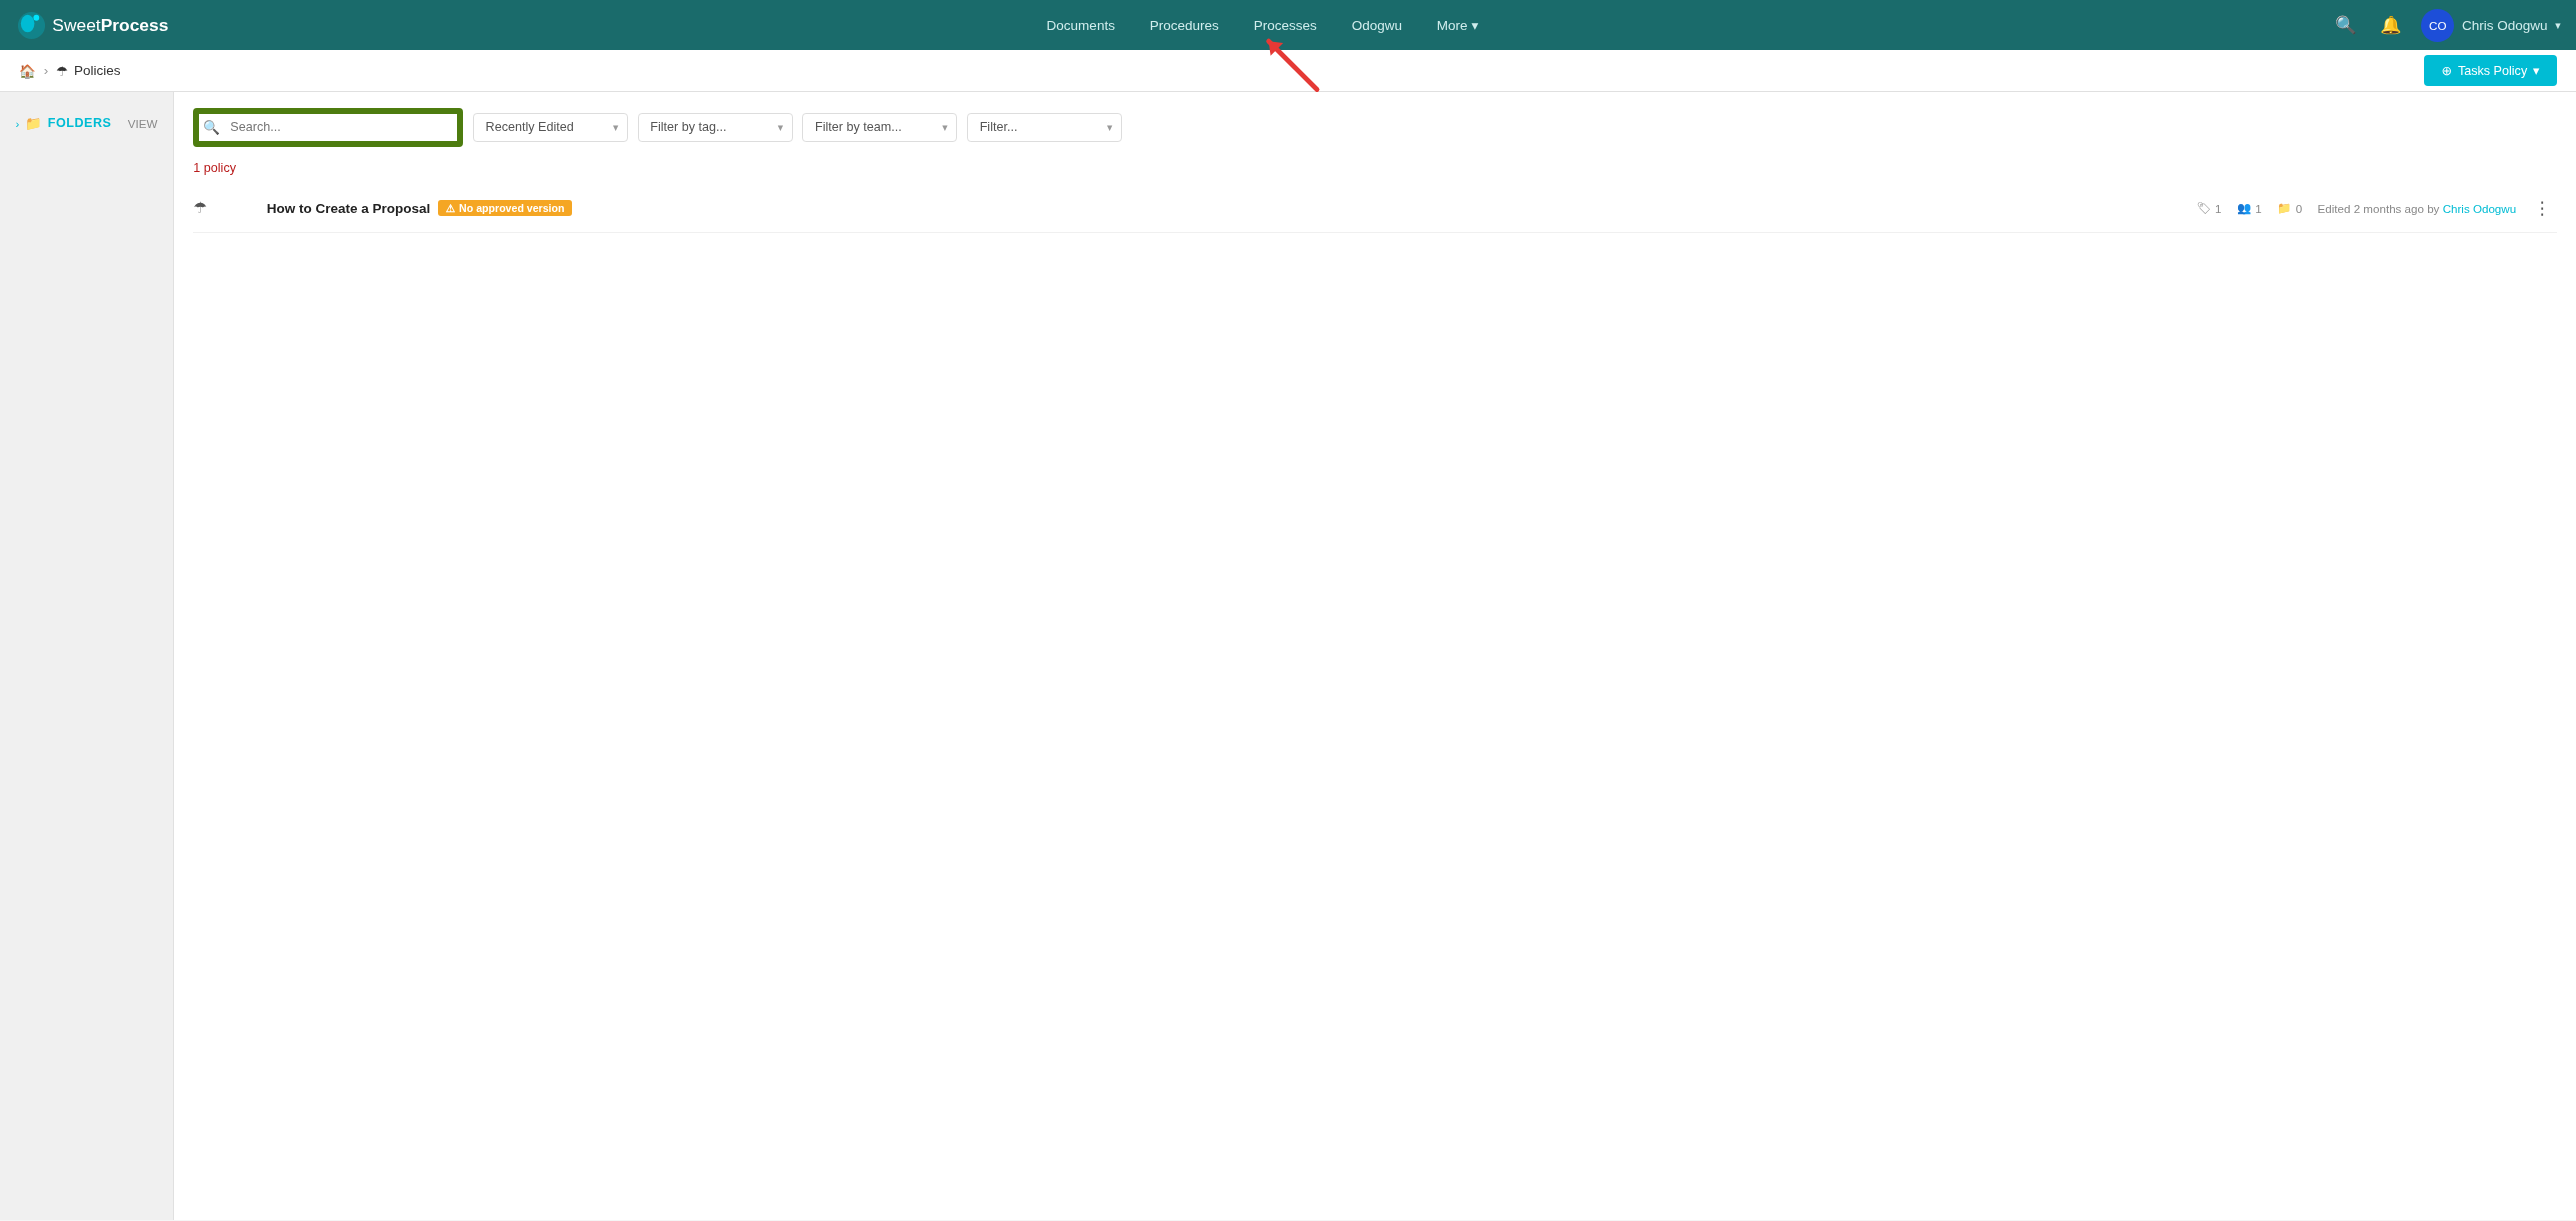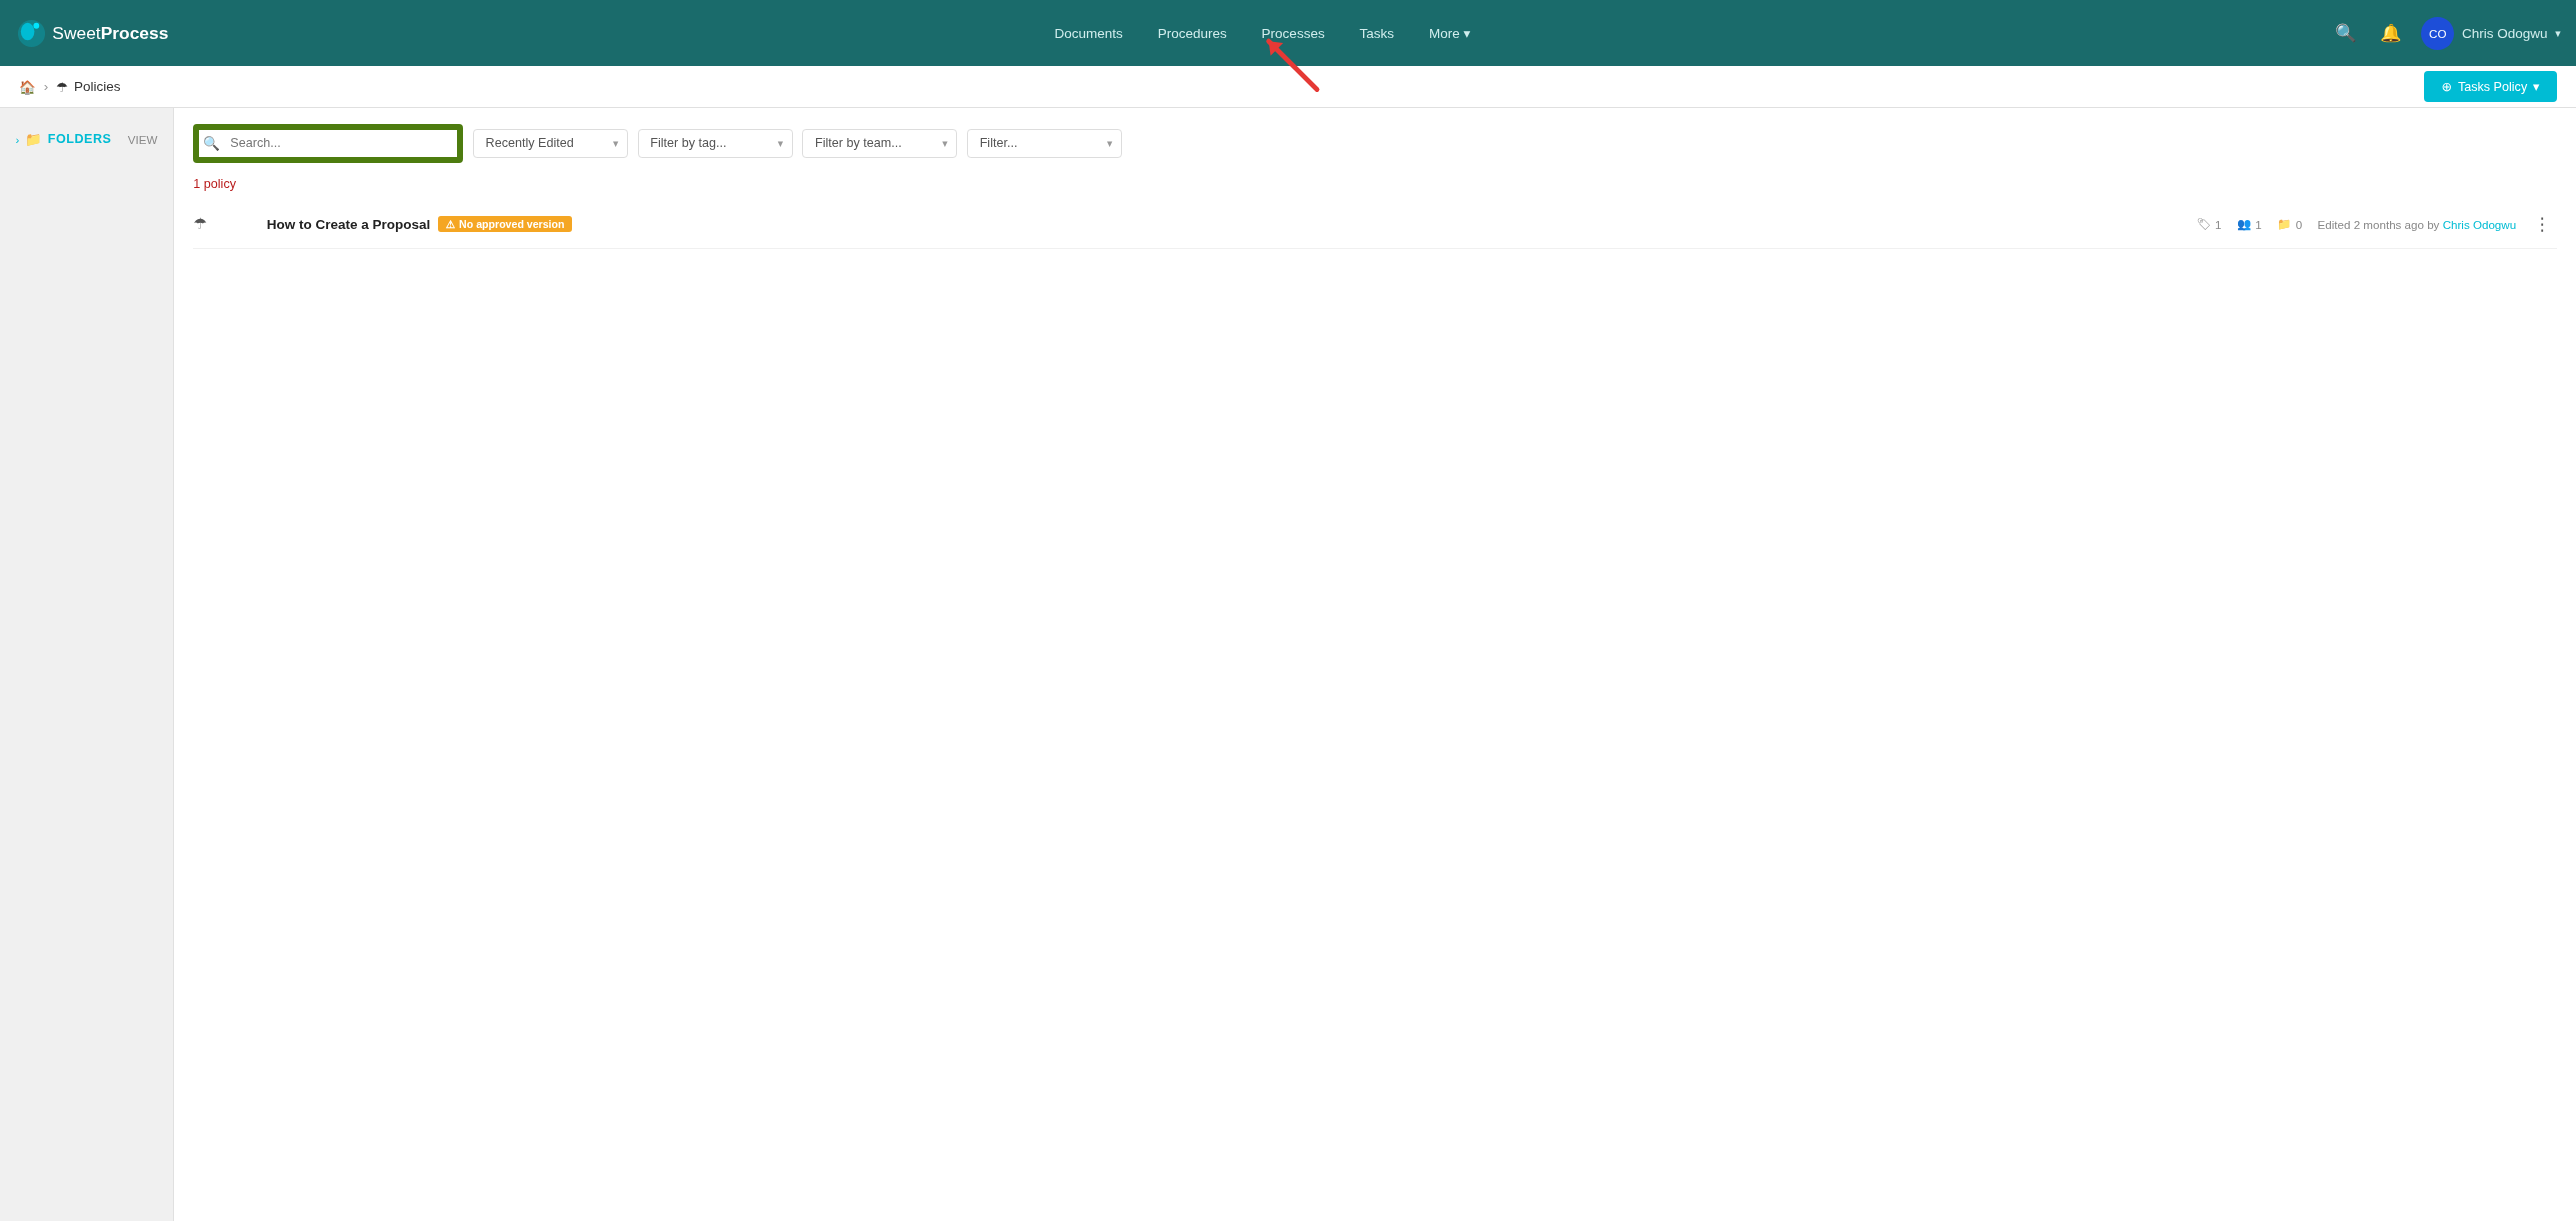--- a/index.html
+++ b/index.html
@@ -1,21 +1,21 @@
 <!DOCTYPE html>
 <html><head>
   <meta charset="utf-8">
   <style>
     * { box-sizing: border-box; margin: 0; padding: 0; }
     body { font-family: -apple-system, BlinkMacSystemFont, 'Segoe UI', sans-serif; background: #f5f5f5; min-height: 100vh; }
 
     
     .topnav {
       background: #1a6b6b;
-      height: 66px;
+      height: 50px;
       display: flex;
       align-items: center;
       padding: 0 15.5px;
       gap: 0;
     }
     .logo-area {
       display: flex;
       align-items: center;
       gap: 5.8px;
       margin-right: 23px;
@@ -308,21 +308,21 @@
       <circle cx="21" cy="8" r="3" fill="#00e5ff"></circle>
     </svg>
     <span class="logo-text">
       <span>Sweet</span><strong>Process</strong>
     </span>
   </div>
   <div class="nav-links">
     <a class="nav-link">Documents</a>
     <a class="nav-link">Procedures</a>
     <a class="nav-link">Processes</a>
-    <a class="nav-link">Tasks</a>
+    <a class="nav-link">Odogwu</a>
     <a class="nav-link more-link">
       <span>More</span>
       <span>▾</span>
     </a>
   </div>
   <div class="nav-right">
     <button class="nav-icon-btn">
       <span>🔍</span>
     </button>
     <button class="nav-icon-btn">

